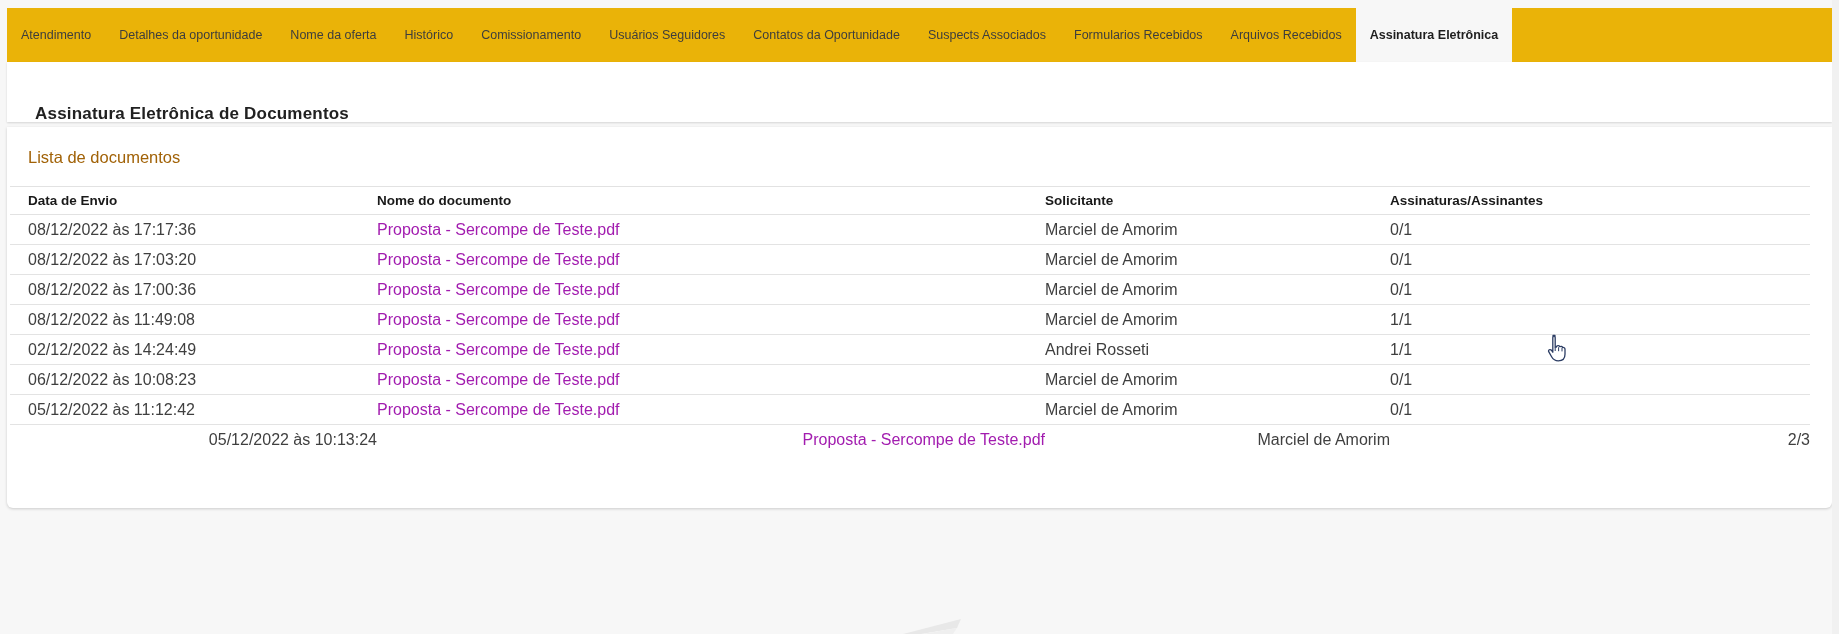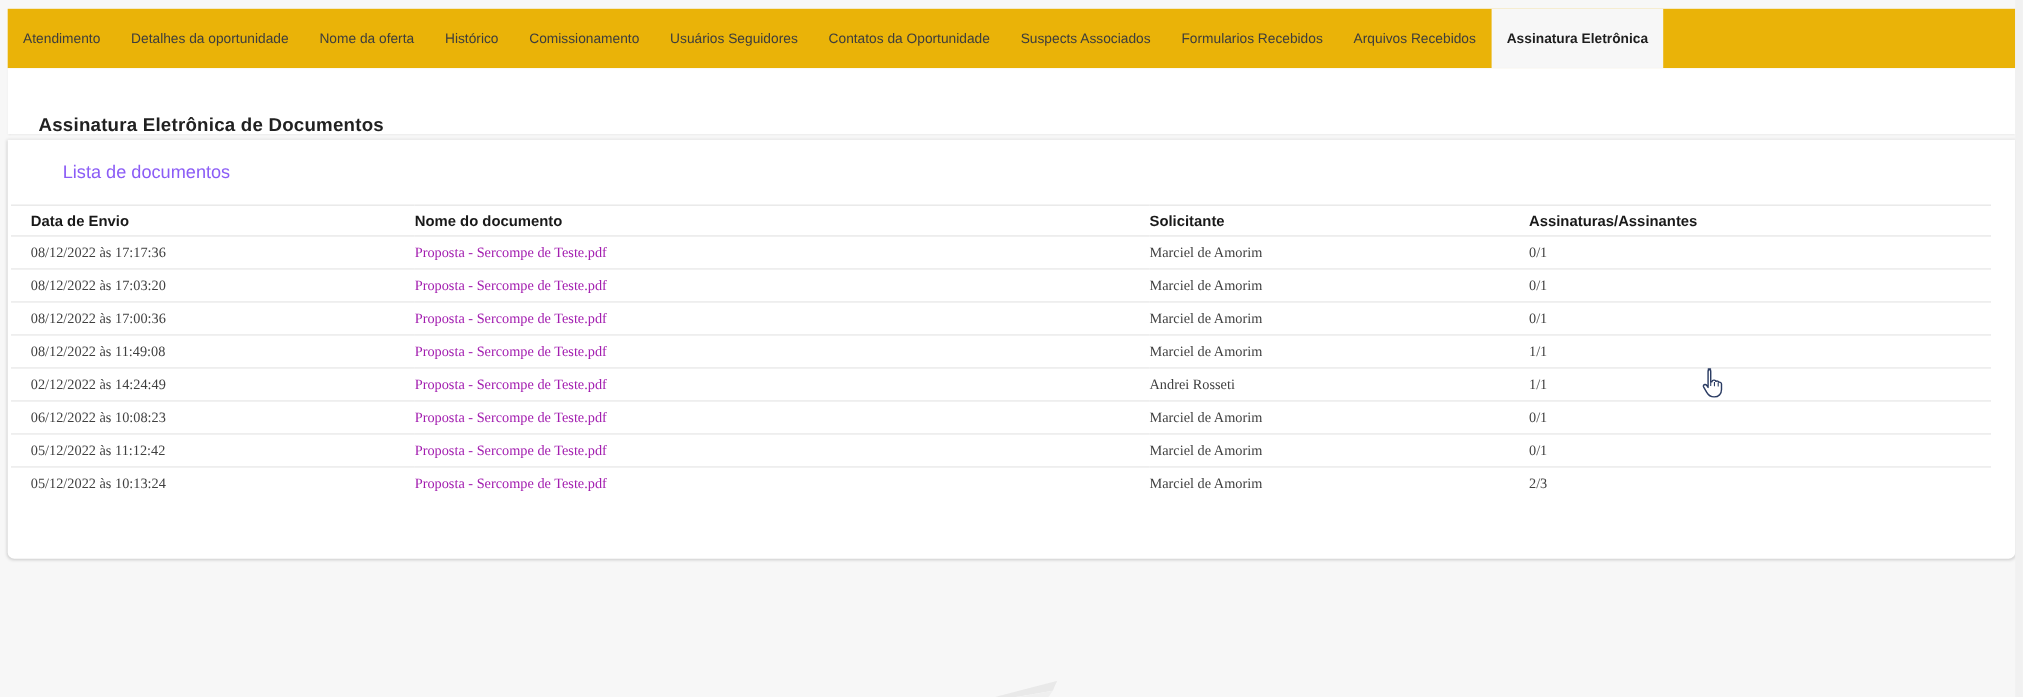--- a/index.html
+++ b/index.html
@@ -36,42 +36,41 @@
   }
   .page-title { font-size:17px; font-weight:600; color:#212121; letter-spacing:.2px;margin-top:44px; }
   
   .main-card {
     position:absolute; left:7px; top:127px; width:1825px; height:381px;
     background:#ffffff; box-shadow:0 1px 3px rgba(0,0,0,.18);
     border-radius:0 0 6px 6px;
   }
   .section-title {
     position:absolute; left:21px; top:21px;
-    font-size:16.5px; font-weight:500; color:#8b5cf6;margin-left:29px;
+    font-size:16.5px; font-weight:500; color:#a16207;
   }
   table.doc-table {
     position:absolute; left:3px; top:59px; width:1800px;
     border-collapse:collapse; table-layout:fixed;
   }
   .doc-table col.c1 { width:367px; }
   .doc-table col.c2 { width:668px; }
   .doc-table col.c3 { width:345px; }
   .doc-table col.c4 { width:420px; }
   .doc-table th {
     height:28px; text-align:left; vertical-align:middle;
     font-size:13.5px; font-weight:bold; color:#191919;
     border-top:1px solid #e2e2e2; border-bottom:1px solid #e2e2e2;
   }
   .doc-table td {
     height:30px; vertical-align:middle;
-    font-size:13px; color:#3f3f3f;
+    font-size:16px; color:#3f3f3f;
     border-bottom:1px solid #e3e3e3;
-    font-family:Liberation Serif, serif;
   }
-  .doc-table tr:last-child td { border-bottom:none; }
+  .doc-table tr:last-child td { border-bottom:none;text-align:right; }
   .doc-table th.c1, .doc-table td.c1 { padding-left:18px; }
   a.doc-link { color:#a21caf; text-decoration:none; cursor:pointer; }
   
   .cursor { position:absolute; left:1543px; top:334px; pointer-events:none; }
   
   .watermark { position:absolute; left:903px; top:619px; opacity:.75; }
 </style>
 </head>
 <body>
 

